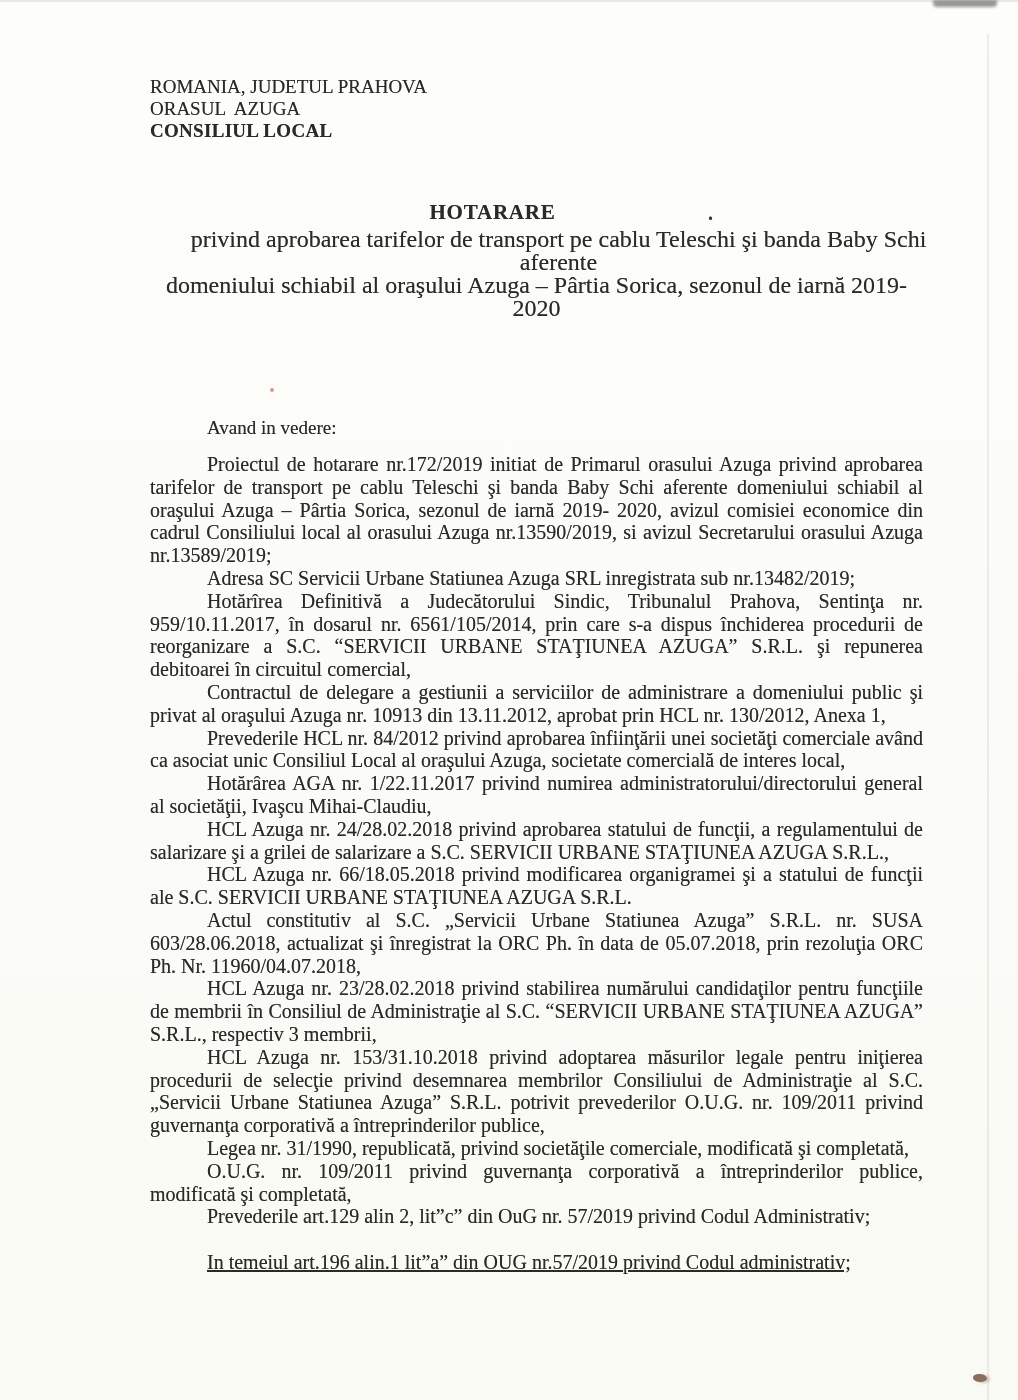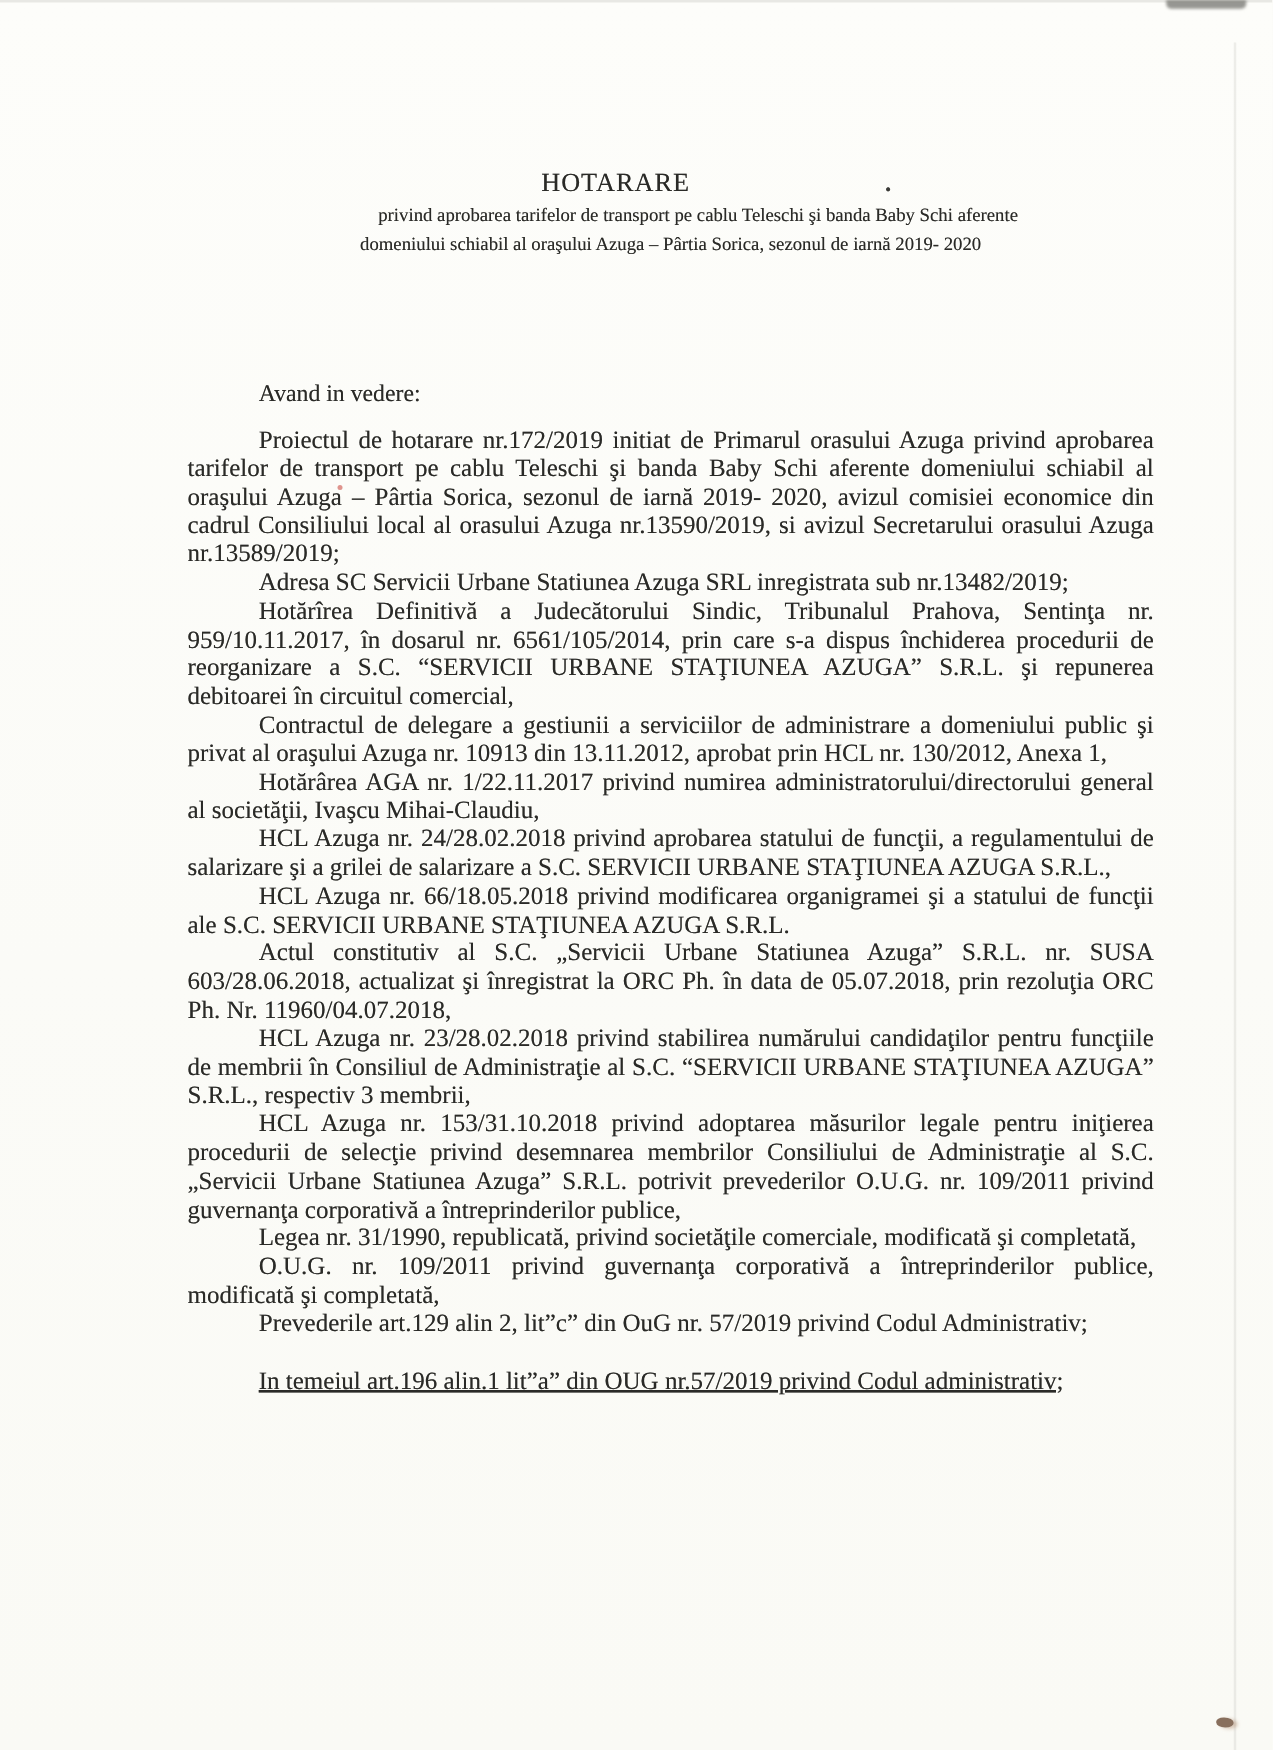--- a/index.html
+++ b/index.html
@@ -21,28 +21,28 @@
     text-shadow: 0 0 0.35px rgba(40,40,36,0.55);
   }
   .doc-header { font-size: 19px; line-height: 22px; }
   .doc-header p { margin: 0; white-space: pre; }
   .doc-header .council { font-weight: bold; letter-spacing: 0.3px; }
 
   .title-row { position: relative; margin-top: 58px; text-align: center; }
   .title {
     display: inline-block;
     margin: 0;
-    font-size: 21px; font-weight: normal; letter-spacing: 0.8px;
+    font-size: 21px; font-weight: bold; letter-spacing: 0.8px;
     transform: translateX(-44px);
   }
   .title-stray-dot {
     position: absolute; left: 558px; top: 2px;
     font-size: 20px; font-weight: bold; color: #3a3a36;
   }
-  .subtitle { font-size: 15px; line-height: 23px; text-align: center; margin: 3px 0 0 0; }
+  .subtitle { font-size: 24px; line-height: 23px; text-align: center; margin: 3px 0 0 0; }
   .subtitle .line1 { transform: translateX(22px); }
   .subtitle div { margin: 0; }
 
   .preamble-label { margin-top: 97px; padding-left: 57px; font-size: 19px; }
 
   .body-block { margin-top: 14px; }
   .body-block p.para {
     margin: 0;
     font-size: 20px;
     line-height: 22.8px;
@@ -69,38 +69,44 @@
 <div class="sheet">
 
   <div class="artifact artifact-top-line"></div>
   <div class="artifact artifact-top-smudge"></div>
   <div class="artifact artifact-scan-line"></div>
   <div class="artifact artifact-red-dot"></div>
   <div class="artifact artifact-bottom-smudge"></div>
 
   <div class="content">
 
+    <div class="doc-header">
+      <p>ROMANIA, JUDETUL PRAHOVA</p>
+      <p>ORASUL  AZUGA</p>
+      <p class="council">CONSILIUL LOCAL</p>
+    </div>
 
     <div class="title-row">
       <h1 class="title">HOTARARE</h1>
       <span class="title-stray-dot">.</span>
     </div>
 
     <div class="subtitle">
       <div class="line1">privind aprobarea tarifelor de transport pe cablu Teleschi şi banda Baby Schi aferente</div>
       <div class="line2">domeniului schiabil al oraşului Azuga – Pârtia Sorica, sezonul de iarnă 2019- 2020</div>
     </div>
 
     <div class="preamble-label">Avand in vedere:</div>
 
     <div class="body-block">
       <p class="para">Proiectul de hotarare nr.172/2019 initiat de Primarul orasului Azuga privind aprobarea tarifelor de transport pe cablu Teleschi şi banda Baby Schi aferente domeniului schiabil al oraşului Azuga – Pârtia Sorica, sezonul de iarnă 2019- 2020, avizul comisiei economice din cadrul Consiliului local al orasului Azuga nr.13590/2019, si avizul Secretarului orasului Azuga nr.13589/2019;</p>
       <p class="para">Adresa SC Servicii Urbane Statiunea Azuga SRL inregistrata sub nr.13482/2019;</p>
       <p class="para">Hotărîrea Definitivă a Judecătorului Sindic, Tribunalul Prahova, Sentinţa nr. 959/10.11.2017, în dosarul nr. 6561/105/2014, prin care s-a dispus închiderea procedurii de reorganizare a S.C. “SERVICII URBANE STAŢIUNEA AZUGA” S.R.L. şi repunerea debitoarei în circuitul comercial,</p>
       <p class="para">Contractul de delegare a gestiunii a serviciilor de administrare a domeniului public şi privat al oraşului Azuga nr. 10913 din 13.11.2012, aprobat prin HCL nr. 130/2012, Anexa 1,</p>
+      <p class="para">Prevederile HCL nr. 84/2012 privind aprobarea înfiinţării unei societăţi comerciale având ca asociat unic Consiliul Local al oraşului Azuga, societate comercială de interes local,</p>
       <p class="para">Hotărârea AGA nr. 1/22.11.2017 privind numirea administratorului/directorului general al societăţii, Ivaşcu Mihai-Claudiu,</p>
       <p class="para">HCL Azuga nr. 24/28.02.2018 privind aprobarea statului de funcţii, a regulamentului de salarizare şi a grilei de salarizare a S.C. SERVICII URBANE STAŢIUNEA AZUGA S.R.L.,</p>
       <p class="para">HCL Azuga nr. 66/18.05.2018 privind modificarea organigramei şi a statului de funcţii ale S.C. SERVICII URBANE STAŢIUNEA AZUGA S.R.L.</p>
       <p class="para">Actul constitutiv al S.C. „Servicii Urbane Statiunea Azuga” S.R.L. nr. SUSA 603/28.06.2018, actualizat şi înregistrat la ORC Ph. în data de 05.07.2018, prin rezoluţia ORC Ph. Nr. 11960/04.07.2018,</p>
       <p class="para">HCL Azuga nr. 23/28.02.2018 privind stabilirea numărului candidaţilor pentru funcţiile de membrii în Consiliul de Administraţie al S.C. “SERVICII URBANE STAŢIUNEA AZUGA” S.R.L., respectiv 3 membrii,</p>
       <p class="para">HCL Azuga nr. 153/31.10.2018 privind adoptarea măsurilor legale pentru iniţierea procedurii de selecţie privind desemnarea membrilor Consiliului de Administraţie al S.C. „Servicii Urbane Statiunea Azuga” S.R.L. potrivit prevederilor O.U.G. nr. 109/2011 privind guvernanţa corporativă a întreprinderilor publice,</p>
       <p class="para">Legea nr. 31/1990, republicată, privind societăţile comerciale, modificată şi completată,</p>
       <p class="para">O.U.G. nr. 109/2011 privind guvernanţa corporativă a întreprinderilor publice, modificată şi completată,</p>
       <p class="para">Prevederile art.129 alin 2, lit”c” din OuG nr. 57/2019 privind Codul Administrativ;</p>
       <p class="para legal-basis">In temeiul art.196 alin.1 lit”a” din OUG nr.57/2019 privind Codul administrativ;</p>

